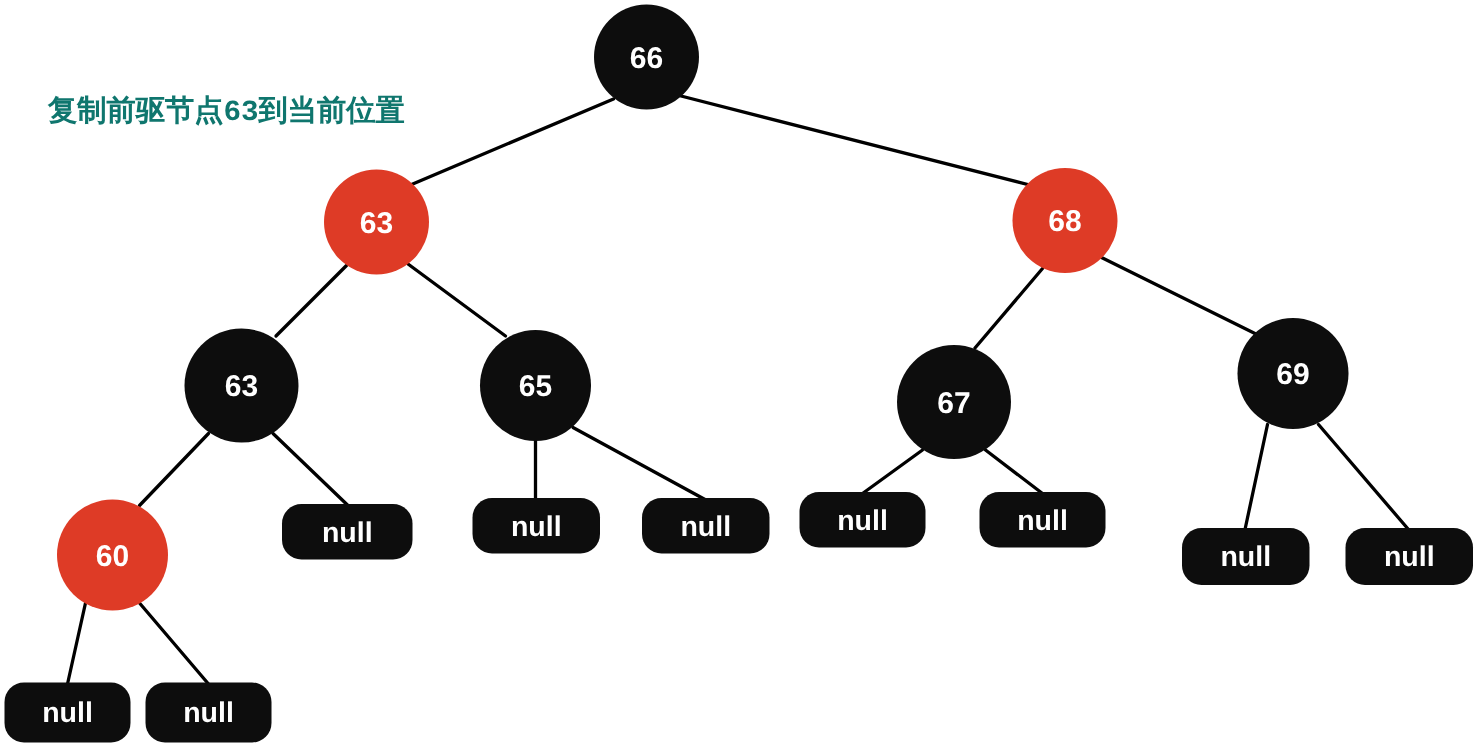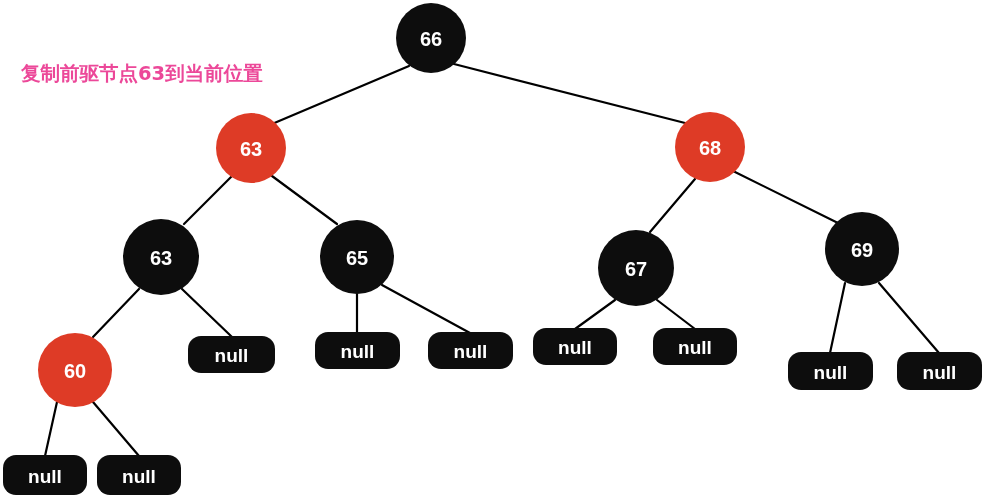--- a/index.html
+++ b/index.html
@@ -153,15 +153,15 @@
           <circle cx="862" cy="249" r="37" class="node-circle-black" fill="#0d0d0d"></circle>
           <text x="862" y="250" class="node-label" fill="#ffffff">69</text>
         </g>
         <g>
           <circle cx="75" cy="370" r="37" class="node-circle-red" fill="#de3b26"></circle>
           <text x="75" y="371" class="node-label" fill="#ffffff">60</text>
         </g>
       </g>
   </svg>
 
-  <div class="annotation-text" id="annotation" style="left: 21px; top: 60px; color: #ec4899;">复制前驱节点63到当前位置</div>
+  <div class="annotation-text" id="annotation" style="left: 32px; top: 60px; color: #0f766e; font-family: Liberation Mono, monospace;">复制前驱节点63到当前位置</div>
 
 </div>
 
 </body></html>

